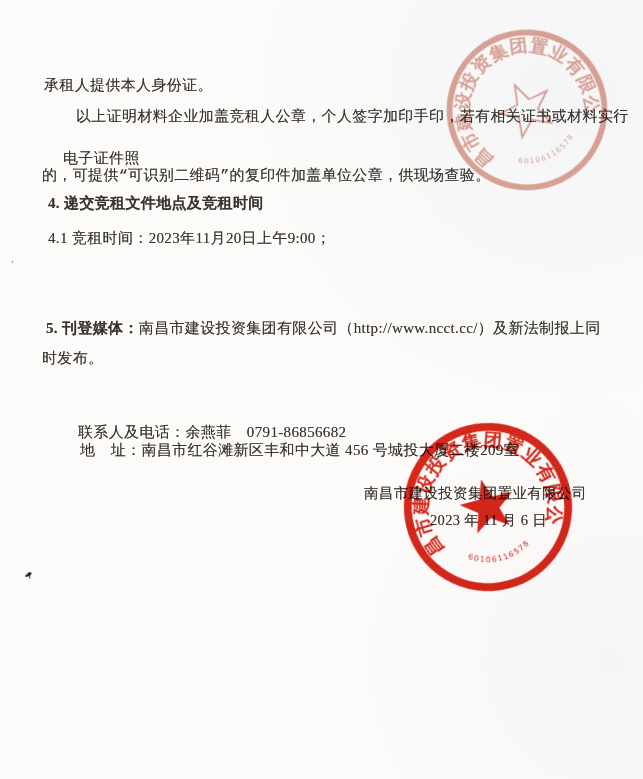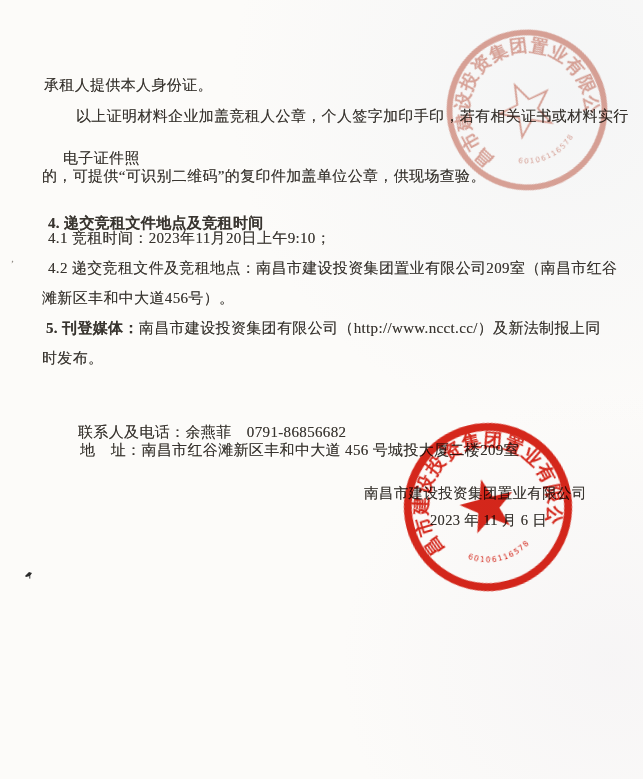--- a/index.html
+++ b/index.html
@@ -19,22 +19,22 @@
   .ln{
     position:absolute;margin:0;white-space:nowrap;
     font-size:15px;line-height:1;letter-spacing:0.35px;
     color:#38342f;
     text-shadow:0 0 0.5px rgba(56,52,47,0.55);
   }
   .b{font-weight:700;}
   .l1{left:44px;top:78px;}
   .l2{left:76px;top:109px;}
   .l3{left:63px;top:151px;}
-  .l4{left:42px;top:169px;}
-  .l5{left:48px;top:216px;text-align:center;}
+  .l4{left:42px;top:169px;font-family:Liberation Mono, monospace;}
+  .l5{left:48px;top:196px;text-align:center;}
   .l6{left:48px;top:231px;}
   .l7{left:48px;top:261px;}
   .l8{left:42px;top:291px;}
   .l9{left:46px;top:321px;}
   .l10{left:42px;top:351px;font-family:Liberation Serif, serif;}
   .l11{left:76px;top:384px;}
   .l12{left:78px;top:413px;margin-top:12px;}
   .l13{left:80px;top:443px;}
   .l14{left:364px;top:486px;font-size:14.5px;}
   .l15{left:430px;top:513px;font-size:14.5px;}
@@ -79,23 +79,21 @@
 <body>
 
 <div class="page">
 
   <p class="ln l2">以上证明材料企业加盖竞租人公章，个人签字加印手印，若有相关证书或材料实行</p>
   <p class="ln l1">承租人提供本人身份证。</p>
   <p class="ln l3">电子证件照</p>
   <p class="ln l4">的，可提供“可识别二维码”的复印件加盖单位公章，供现场查验。</p>
 
   <p class="ln l5 b">4. 递交竞租文件地点及竞租时间</p>
-  <p class="ln l6">4.1 竞租时间：2023年11月20日上午9:10；</p>
-  <p class="ln l7">4.2 递交竞租文件及竞租地点：南昌市建设投资集团置业有限公司209室（南昌市红谷</p>
-  <p class="ln l8">滩新区丰和中大道456号）。</p>
+  <p class="ln l6">4.1 竞租时间：2023年11月20日上午9:00；</p>
 
   <p class="ln l9"><span class="b">5. 刊登媒体：</span><span>南昌市建设投资集团有限公司（http://www.ncct.cc/）及新法制报上同</span></p>
   <p class="ln l10">时发布。</p>
 
   <p class="ln l12">联系人及电话：余燕菲　0791-86856682</p>
   <p class="ln l13">地　址：南昌市红谷滩新区丰和中大道 456 号城投大厦二楼209室</p>
 
   <p class="ln l14">南昌市建设投资集团置业有限公司</p>
   <p class="ln l15">2023 年 11 月 6 日</p>
 

